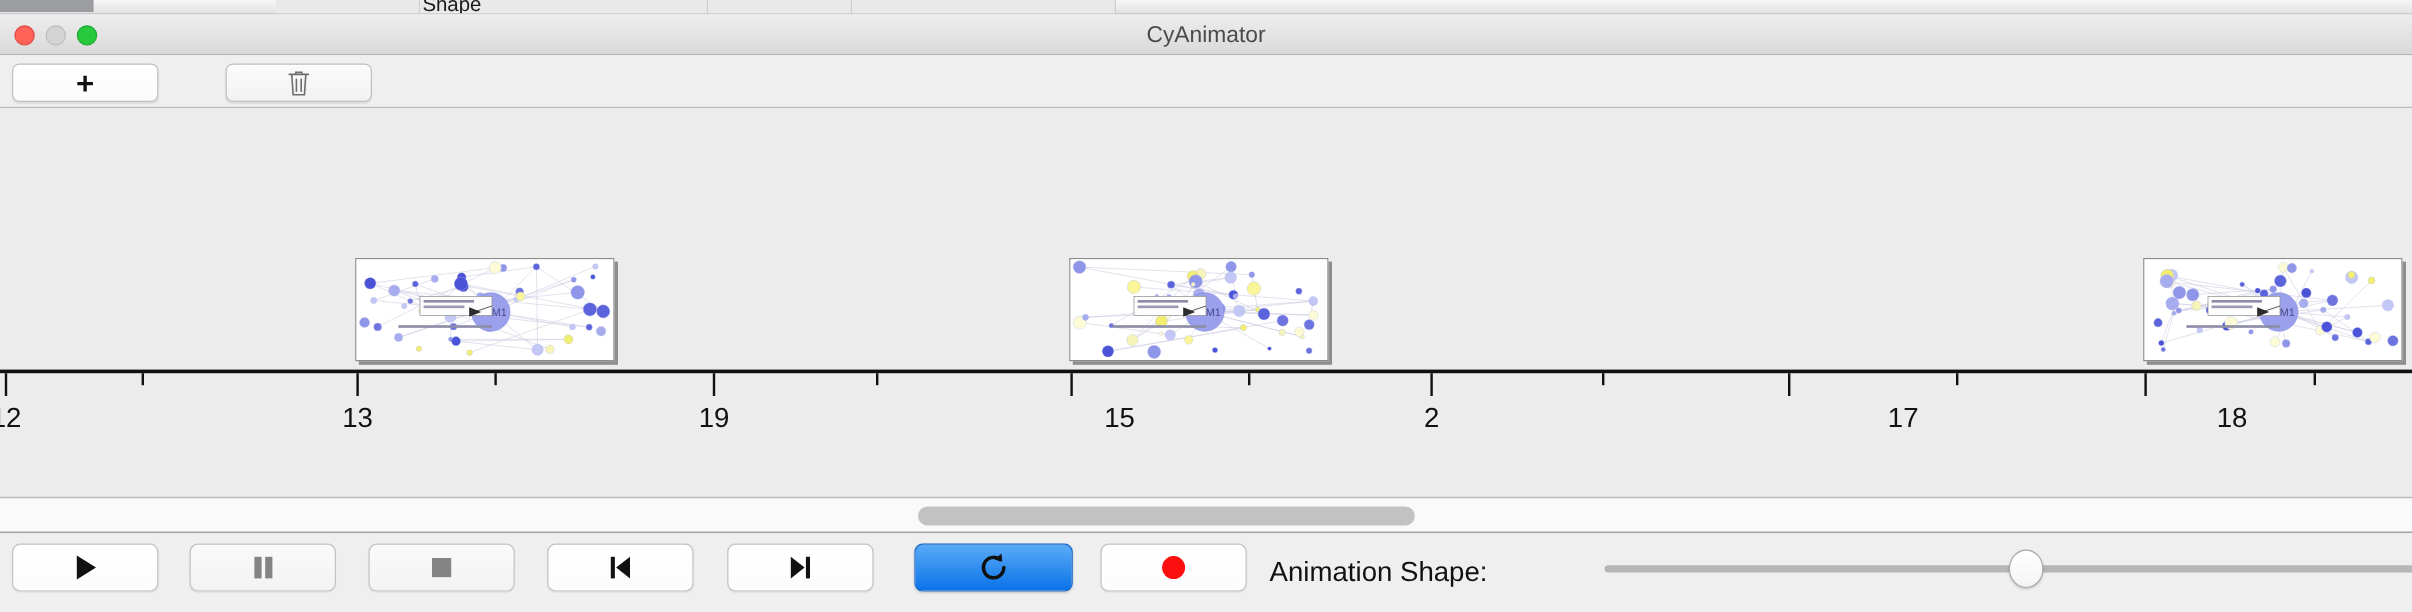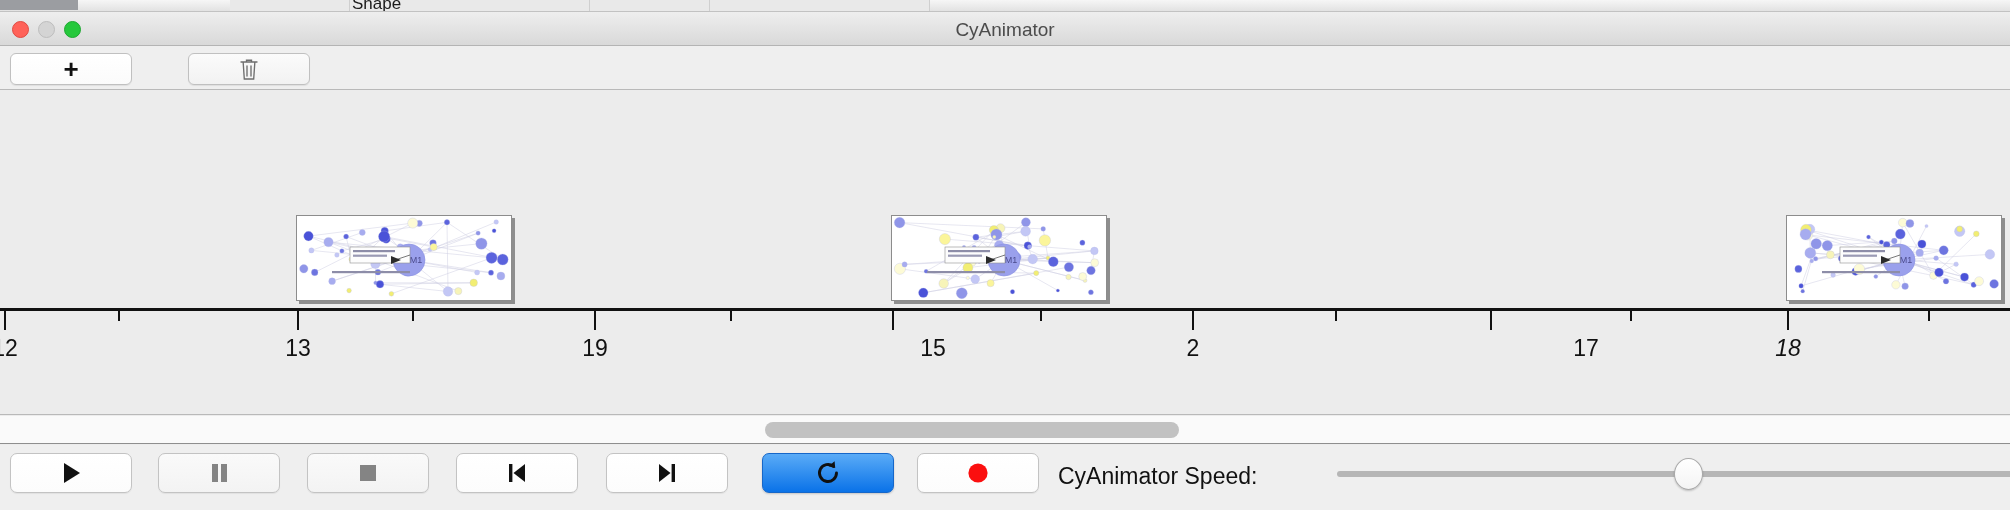--- a/index.html
+++ b/index.html
@@ -497,21 +497,21 @@
         <div class="tick major" style="left: 892px;"></div>
         <div class="tick-label" style="left: 893px; margin-left: 40px;">15</div>
         <div class="tick minor" style="left: 1040px;"></div>
         <div class="tick major" style="left: 1192px;"></div>
         <div class="tick-label" style="left: 1193px;">2</div>
         <div class="tick minor" style="left: 1335px;"></div>
         <div class="tick major" style="left: 1490px;"></div>
         <div class="tick-label" style="left: 1566px; margin-left: 20px;">17</div>
         <div class="tick minor" style="left: 1630px;"></div>
         <div class="tick major" style="left: 1787px;"></div>
-        <div class="tick-label" style="left: 1788px; font-style: italic;">18</div>
+        <div class="tick-label" style="left: 1860px;">18</div>
         <div class="tick minor" style="left: 1928px;"></div>
       </div>
   </div>
 
   <div class="scrollbar">
     <div class="scroll-thumb" id="scroll-thumb" style="left: 765px; width: 414px;"></div>
   </div>
 
   <div class="controls">
     <div id="cbtns">
@@ -562,19 +562,19 @@
           </span>
         </div>
         <div class="cbtn" style="left: 917px; width: 122px;">
           <span>
             <svg class="ico" width="26" height="26" viewBox="0 0 26 26">
               <circle cx="13" cy="13" r="9.6" fill="#fb0f0f"></circle>
             </svg>
           </span>
         </div>
       </div>
-    <div class="speed-label">CyAnimator Speed:</div>
+    <div class="speed-label">Animation Shape:</div>
     <div class="slider-track">
       <div class="slider-thumb" style="left: 337px; top: -13px;"></div>
     </div>
   </div>
 
 </div>
 
 </body></html>

